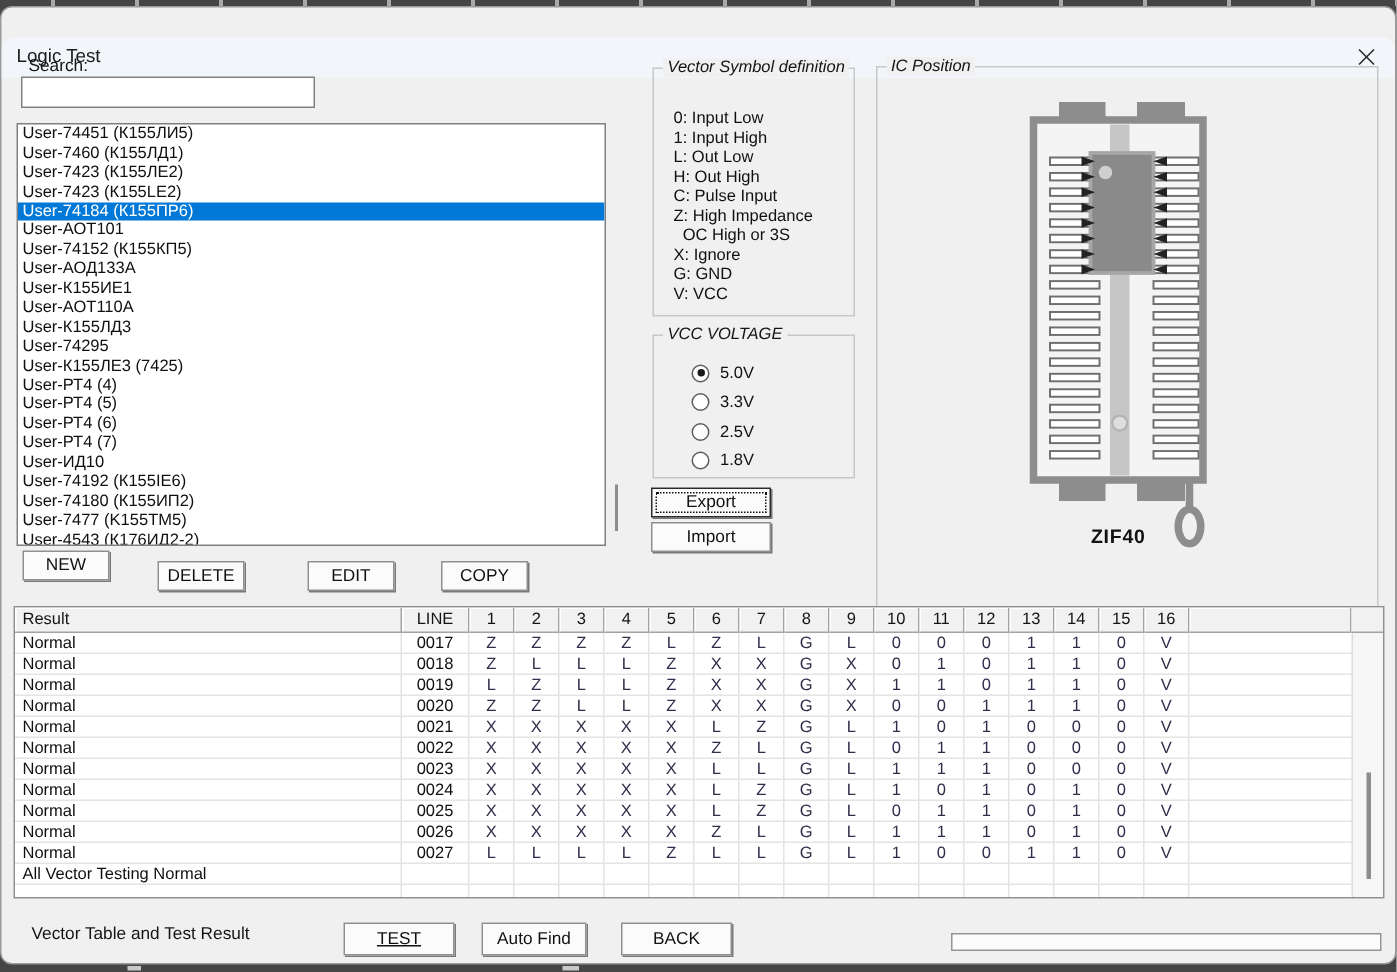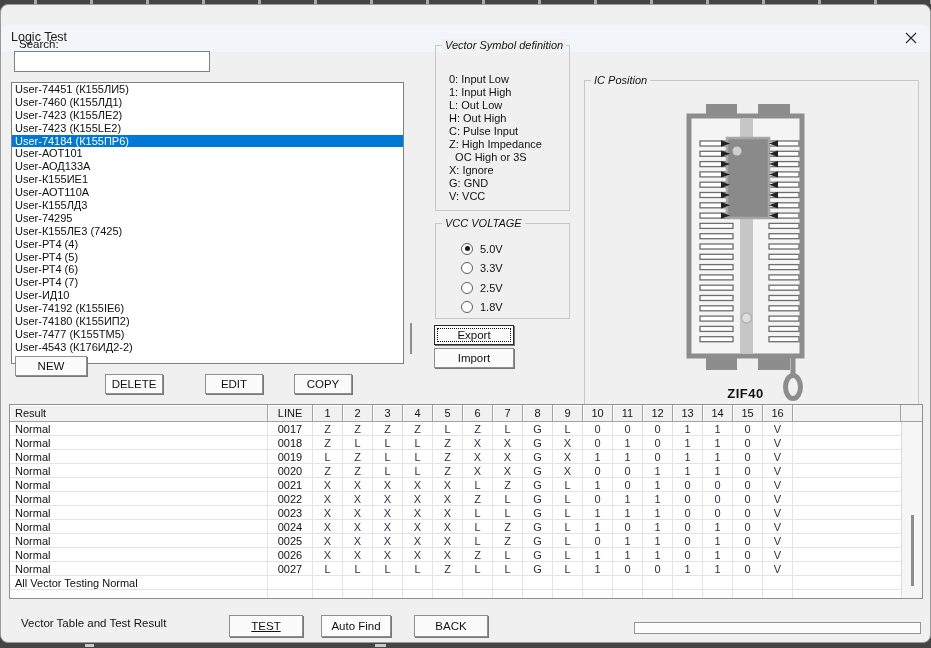--- a/index.html
+++ b/index.html
@@ -97,39 +97,40 @@
   <span class="label" style="left:18px; top:33px;">Search:</span>
   <input class="search-input" type="text" value="" style="">
 
   <div class="device-list" id="device-list">
       <div class="list-item">User-74451 (К155ЛИ5)</div>
       <div class="list-item">User-7460 (К155ЛД1)</div>
       <div class="list-item">User-7423 (К155ЛЕ2)</div>
       <div class="list-item">User-7423 (К155LE2)</div>
       <div class="list-item selected">User-74184 (К155ПР6)</div>
       <div class="list-item">User-АОТ101</div>
+      <div class="list-item">User-74152 (К155КП5)</div>
       <div class="list-item">User-АОД133А</div>
       <div class="list-item">User-К155ИЕ1</div>
       <div class="list-item">User-АОТ110А</div>
       <div class="list-item">User-К155ЛД3</div>
       <div class="list-item">User-74295</div>
       <div class="list-item">User-К155ЛЕ3 (7425)</div>
       <div class="list-item">User-РТ4 (4)</div>
       <div class="list-item">User-РТ4 (5)</div>
       <div class="list-item">User-РТ4 (6)</div>
       <div class="list-item">User-РТ4 (7)</div>
       <div class="list-item">User-ИД10</div>
       <div class="list-item">User-74192 (К155IE6)</div>
       <div class="list-item">User-74180 (К155ИП2)</div>
       <div class="list-item">User-7477 (K155TM5)</div>
       <div class="list-item">User-4543 (К176ИД2-2)</div>
     </div>
   <div class="list-scroll-thumb"></div>
 
-  <button class="btn" style="left:14px;  top:351px; width:72px; height:20px;">NEW</button>
+  <button class="btn" style="left:14px;  top:362px; width:58px; height:20px;">NEW</button>
   <button class="btn" style="left:104px; top:369px; width:58px; height:20px;">DELETE</button>
   <button class="btn" style="left:204px; top:369px; width:58px; height:20px;">EDIT</button>
   <button class="btn" style="left:293px; top:369px; width:58px; height:20px;">COPY</button>
 
   <div class="group" style="left:434px; top:40px; width:135px; height:166px;">
     <span class="group-title">Vector Symbol definition</span>
     <div class="vs-lines" id="vs-lines">
         <div class="vs-line">0: Input Low</div>
         <div class="vs-line">1: Input High</div>
         <div class="vs-line">L: Out Low</div>
@@ -161,21 +162,21 @@
         <div class="vcc-option">
           <div class="radio"></div>
           <div class="radio-label">1.8V</div>
         </div>
       </div>
   </div>
 
   <button class="btn default" style="left:433px; top:320px; width:80px; height:20px;">Export</button>
   <button class="btn" style="left:433px; top:343px; width:80px; height:20px;">Import</button>
 
-  <div class="group" style="left:583px; top:39px; width:335px; height:382px;margin-top:36px;">
+  <div class="group" style="left:583px; top:39px; width:335px; height:382px;">
     <span class="group-title">IC Position</span>
     <svg width="335" height="327" viewBox="0 0 335 327" style="position:absolute;left:0;top:0;">
 
       <rect x="121" y="23" width="31" height="16" fill="#8d8d8d"></rect>
       <rect x="173" y="23" width="32" height="16" fill="#8d8d8d"></rect>
       <rect x="121" y="272" width="31" height="17" fill="#8d8d8d"></rect>
       <rect x="173" y="272" width="32" height="17" fill="#8d8d8d"></rect>
 
       <line x1="208" y1="274" x2="208" y2="296" stroke="#8d8d8d" stroke-width="5"></line>
       <ellipse cx="208" cy="306" rx="7.5" ry="11.5" fill="none" stroke="#8d8d8d" stroke-width="5"></ellipse>

